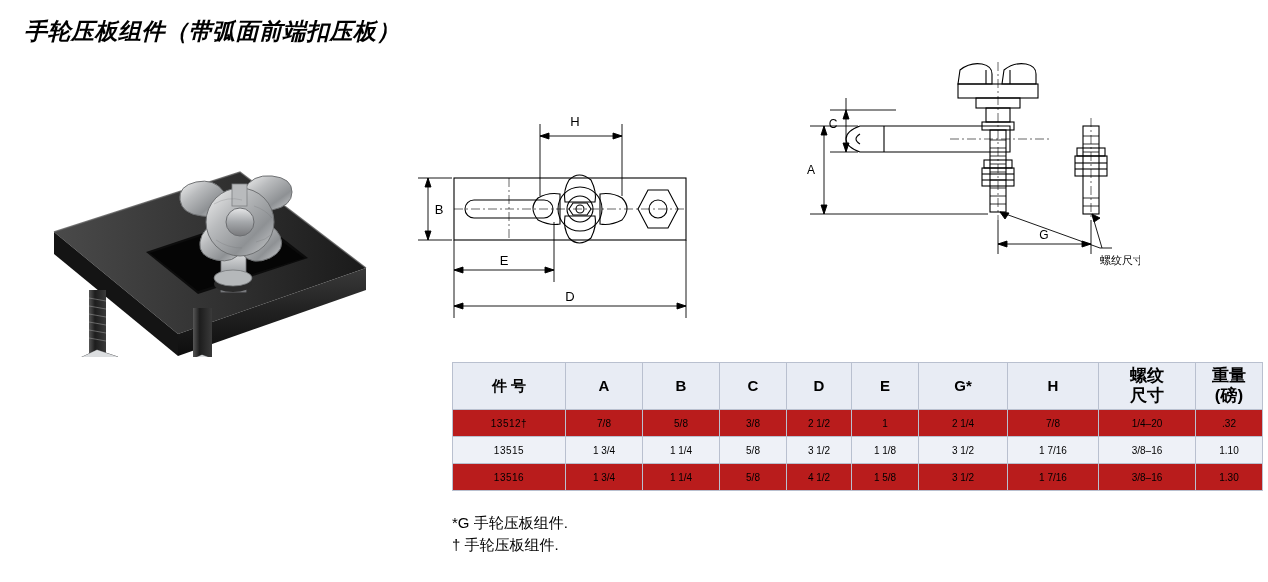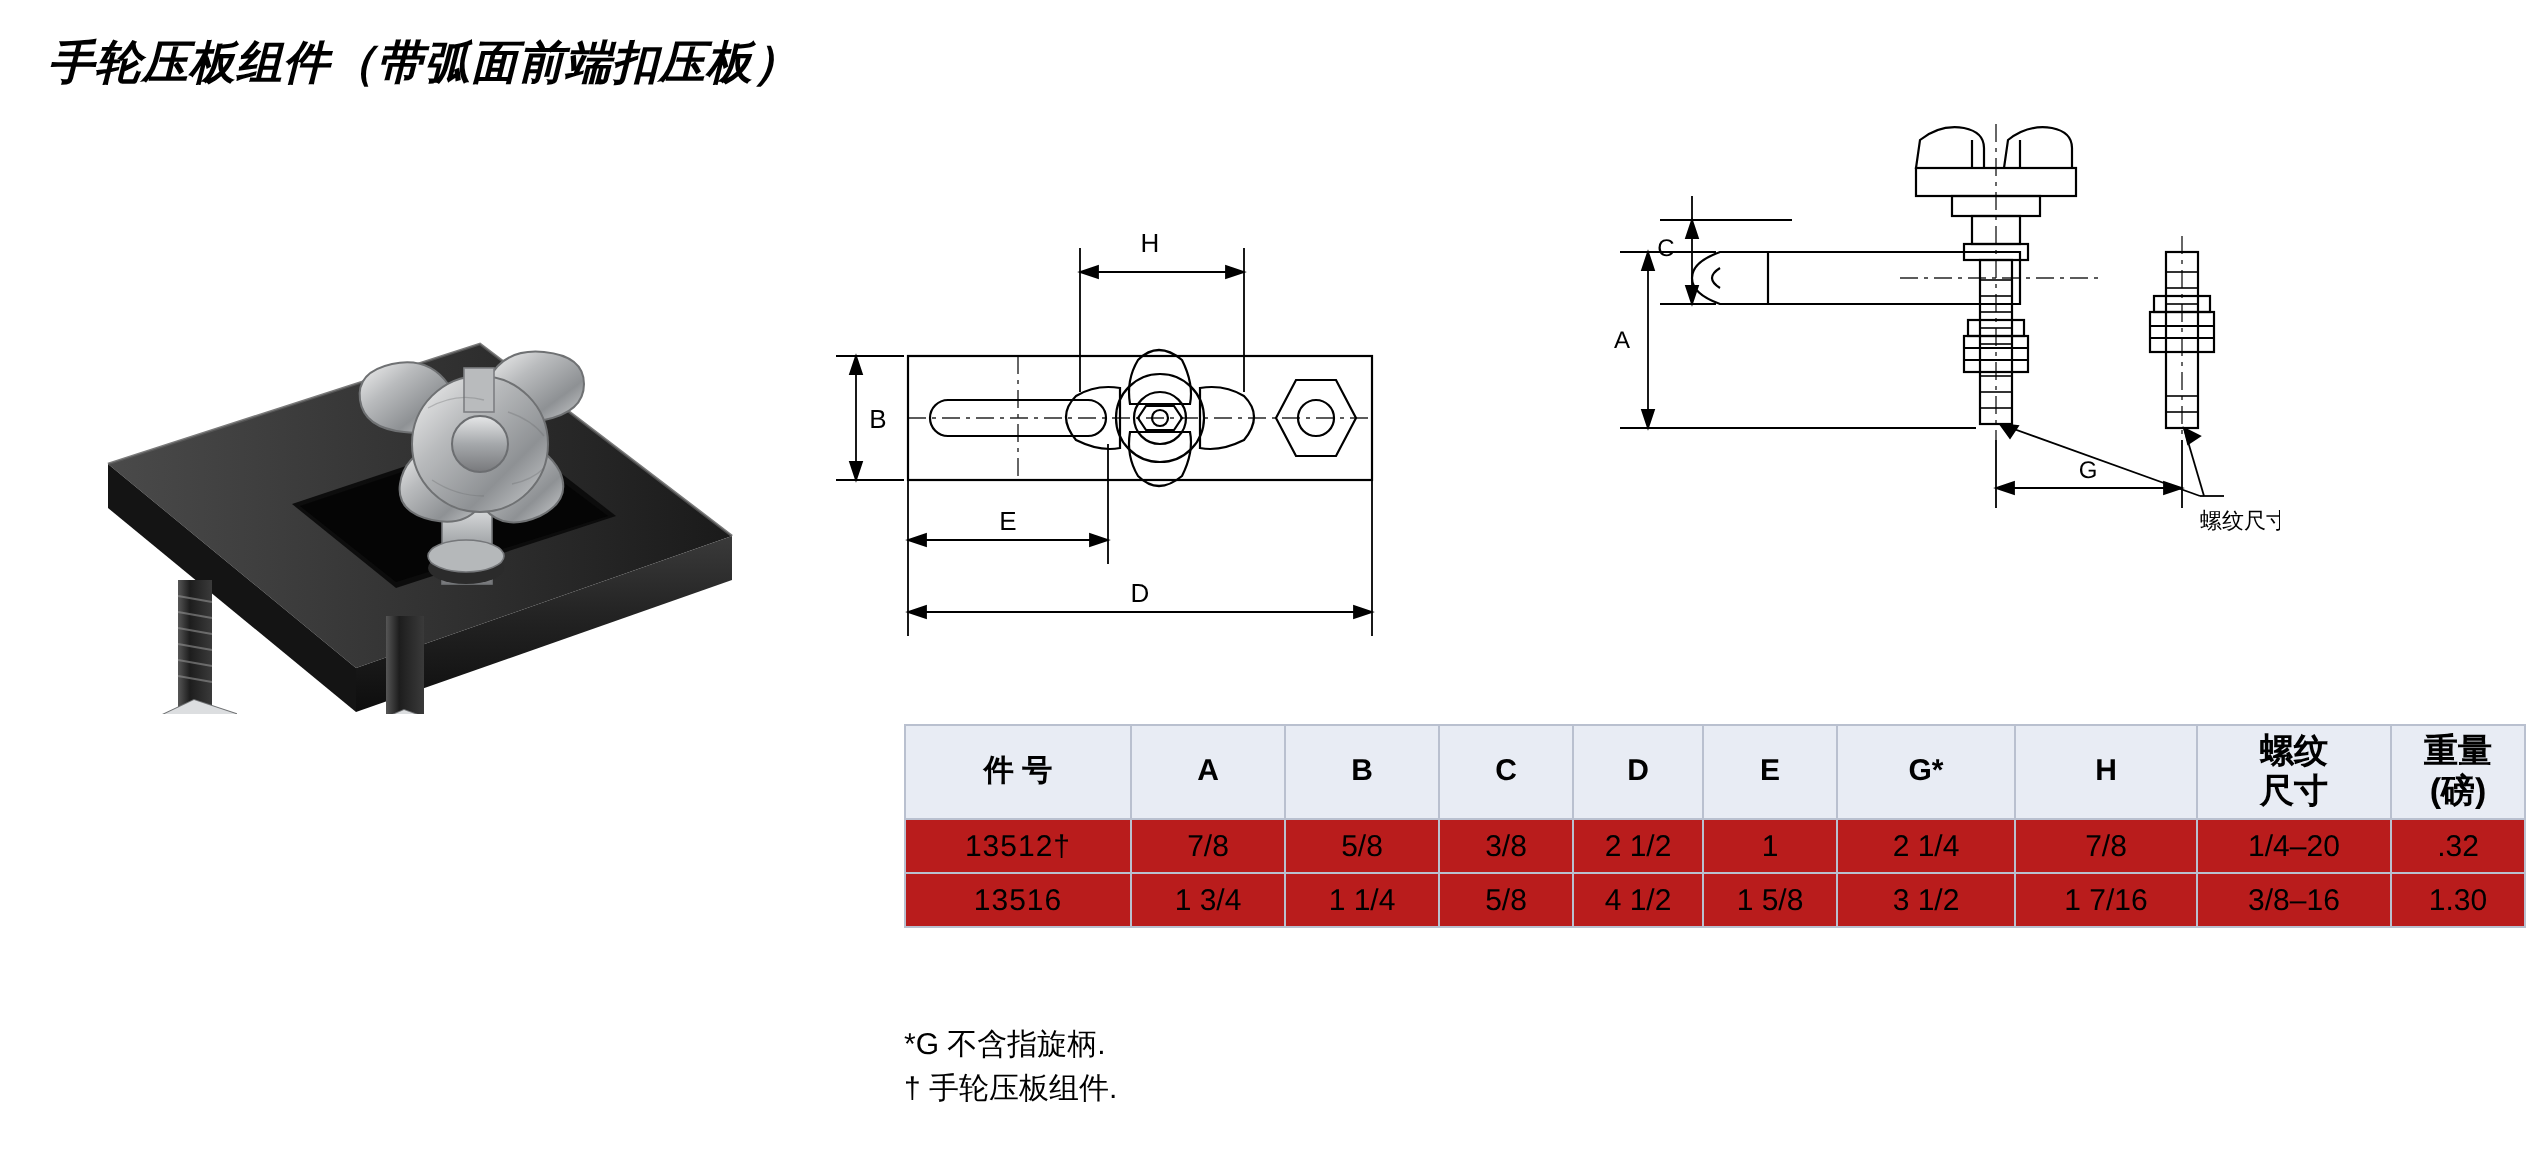--- a/index.html
+++ b/index.html
@@ -73,21 +73,21 @@
     color: #000;
   }
   .spec-table thead th {
     background: #e8ecf4;
     height: 46px;
     font-size: 15px;
     line-height: 1.15;
     font-weight: bold;
   }
   .spec-table thead th.two-line { font-size: 17px; }
-  .spec-table tbody td { height: 26px; font-size: 15px; }
+  .spec-table tbody td { height: 26px; font-size: 10px; }
   .spec-table tbody tr.alt td { background: #eef1f7; }
   .spec-table tbody tr td:first-child { letter-spacing: 0.5px; }
 
   
   .c-part  { width: 112px; }
   .c-a     { width: 76px; }
   .c-b     { width: 76px; }
   .c-c     { width: 66px; }
   .c-d     { width: 64px; }
   .c-e     { width: 66px; }
@@ -407,31 +407,43 @@
       <td>7/8</td>
       <td>5/8</td>
       <td>3/8</td>
       <td>2 1/2</td>
       <td>1</td>
       <td>2 1/4</td>
       <td>7/8</td>
       <td>1/4–20</td>
       <td>.32</td>
     </tr>
+    <tr class="alt">
+      <td>13515</td>
+      <td>1 3/4</td>
+      <td>1 1/4</td>
+      <td>5/8</td>
+      <td>3 1/2</td>
+      <td>1 1/8</td>
+      <td>3 1/2</td>
+      <td>1 7/16</td>
+      <td>3/8–16</td>
+      <td>1.10</td>
+    </tr>
     <tr>
       <td>13516</td>
       <td>1 3/4</td>
       <td>1 1/4</td>
       <td>5/8</td>
       <td>4 1/2</td>
       <td>1 5/8</td>
       <td>3 1/2</td>
       <td>1 7/16</td>
       <td>3/8–16</td>
       <td>1.30</td>
     </tr>
   </tbody>
 </table>
 
 <div class="notes">
-  <div>*G 不含指旋柄.</div>
+  <div>*G 手轮压板组件.</div>
   <div>† 手轮压板组件.</div>
 </div>
 
 </body></html>

